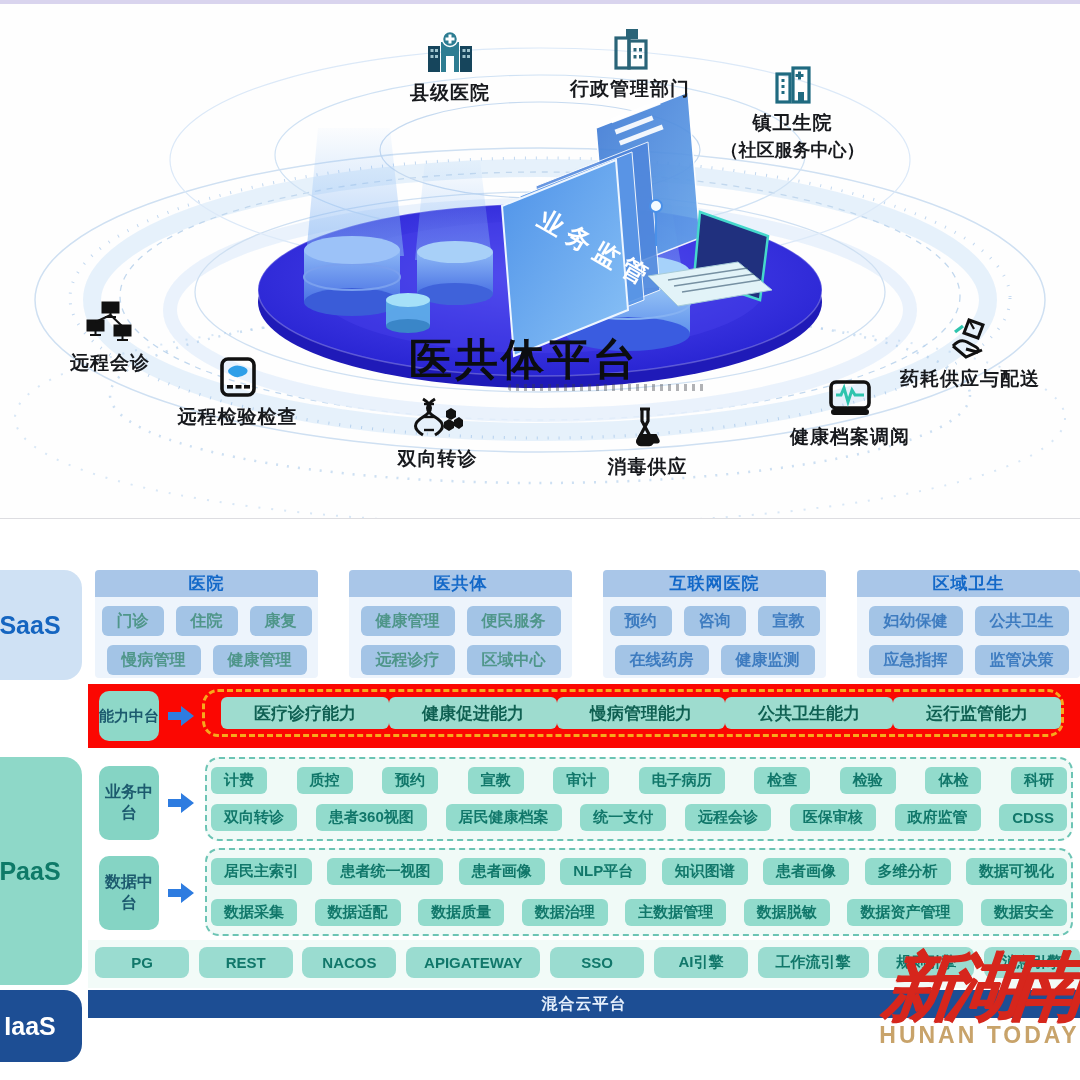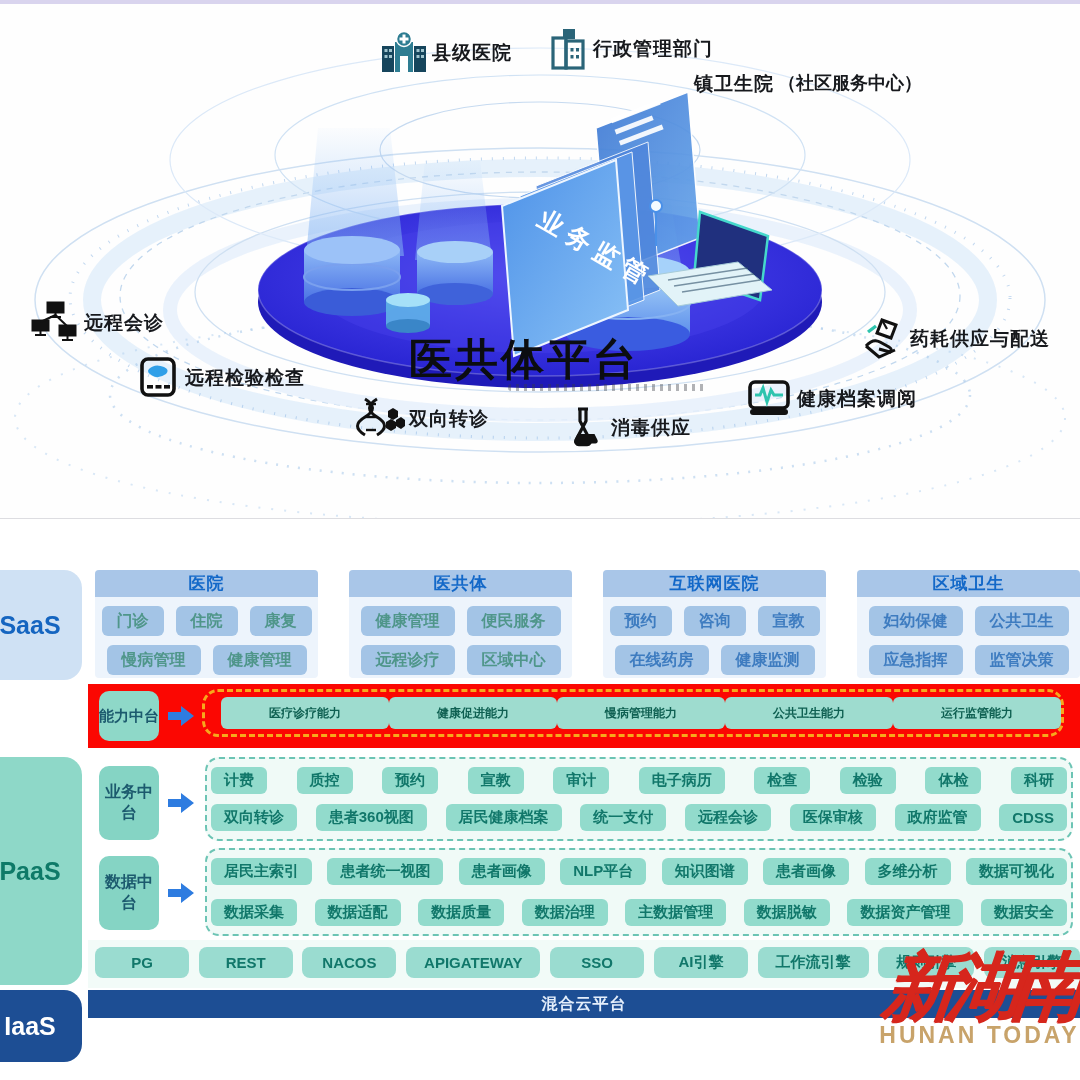--- a/index.html
+++ b/index.html
@@ -2,21 +2,21 @@
 <html><head>
 <meta charset="utf-8">
 <style>
   html,body{margin:0;padding:0;background:#fff;}
   .canvas{position:relative;width:1080px;height:1080px;overflow:hidden;background:#fff;
           font-family:"Liberation Sans","DejaVu Sans",sans-serif;}
   .top-strip{position:absolute;left:0;top:0;width:1080px;height:4px;background:#cfc9ea;opacity:.8;z-index:4;}
   
   #scene{position:absolute;left:0;top:0;width:1080px;height:518px;background:#fefefe;}
   #scene-art{position:absolute;left:0;top:0;}
-  .node{position:absolute;display:flex;flex-direction:row;align-items:center;gap:4px;z-index:3;}
+  .node{position:absolute;display:flex;flex-direction:column;align-items:center;gap:4px;z-index:3;}
   .nlabel{font-size:19px;font-weight:700;color:#17191d;white-space:nowrap;letter-spacing:1px;}
   .nlabel2{font-size:18px;font-weight:700;color:#17191d;white-space:nowrap;}
   .platform-title{position:absolute;left:409px;top:331px;font-size:43px;font-weight:900;color:#0b0d11;letter-spacing:3px;z-index:3;}
   .title-shadow{position:absolute;left:508px;top:384px;width:200px;height:7px;z-index:2;opacity:.55;border-radius:3px;
     background:repeating-linear-gradient(90deg,rgba(55,58,66,.7) 0 3px,transparent 3px 8px);}
   .divider{position:absolute;left:0;top:518px;width:1080px;height:1px;background:#dddde1;}
   
   .layer-label{position:absolute;left:-22px;width:104px;display:flex;align-items:center;justify-content:center;
     font-weight:800;font-size:25px;border-radius:18px;z-index:1;}
   .layer-saas{top:570px;height:110px;background:#cfe1f4;color:#1565c0;}
@@ -31,21 +31,21 @@
   .saas-chips .chip{background:#a3c4e6;height:30px;padding:0 15px;font-size:16px;}
   .col-teal .chip{color:#4f968a;}
   .col-blue .chip{color:#3e7cc0;}
   .cap-band{position:absolute;left:88px;top:684px;width:992px;height:64px;background:#fb0702;z-index:2;}
   .mid-label{position:absolute;width:60px;display:flex;align-items:center;justify-content:center;text-align:center;
     font-weight:700;border-radius:10px;color:#1c5a6e;font-size:16px;line-height:1.3;z-index:3;}
   .cap-label{left:11px;top:7px;height:50px;background:#8ed8c8;font-size:15px;}
   .arrow{position:absolute;z-index:3;}
   .cap-panel{position:absolute;left:114px;top:5px;width:862px;height:48px;border:3px dashed #f7a81c;border-radius:16px;
     display:flex;justify-content:space-between;align-items:center;padding:0 16px;box-sizing:border-box;}
-  .cap-panel .chip{background:#9edccf;color:#0f6052;height:32px;min-width:148px;font-size:12px;padding:0 10px;}
+  .cap-panel .chip{background:#9edccf;color:#0f6052;height:32px;min-width:148px;font-size:17px;padding:0 10px;}
   .mint-panel{position:absolute;left:205px;width:868px;background:#f0faf7;border:2px dashed #6cc4b4;border-radius:14px;
     box-sizing:border-box;padding:8px 4px;display:flex;flex-direction:column;justify-content:space-between;z-index:1;}
   .biz-panel{top:757px;height:84px;}
   .data-panel{top:848px;height:88px;}
   .prow{display:flex;justify-content:space-between;}
   .prow .chip{background:#92dbcc;color:#11776a;height:27px;padding:0 13px;font-size:15px;}
   .biz-label{left:99px;top:766px;height:74px;background:#85d4c4;}
   .data-label{left:99px;top:856px;height:74px;background:#85d4c4;}
   .mw-band{position:absolute;left:88px;top:940px;width:992px;height:48px;background:#f2fbf8;}
   .mw-row{position:absolute;left:95px;top:947px;width:985px;display:flex;justify-content:space-between;z-index:1;}

